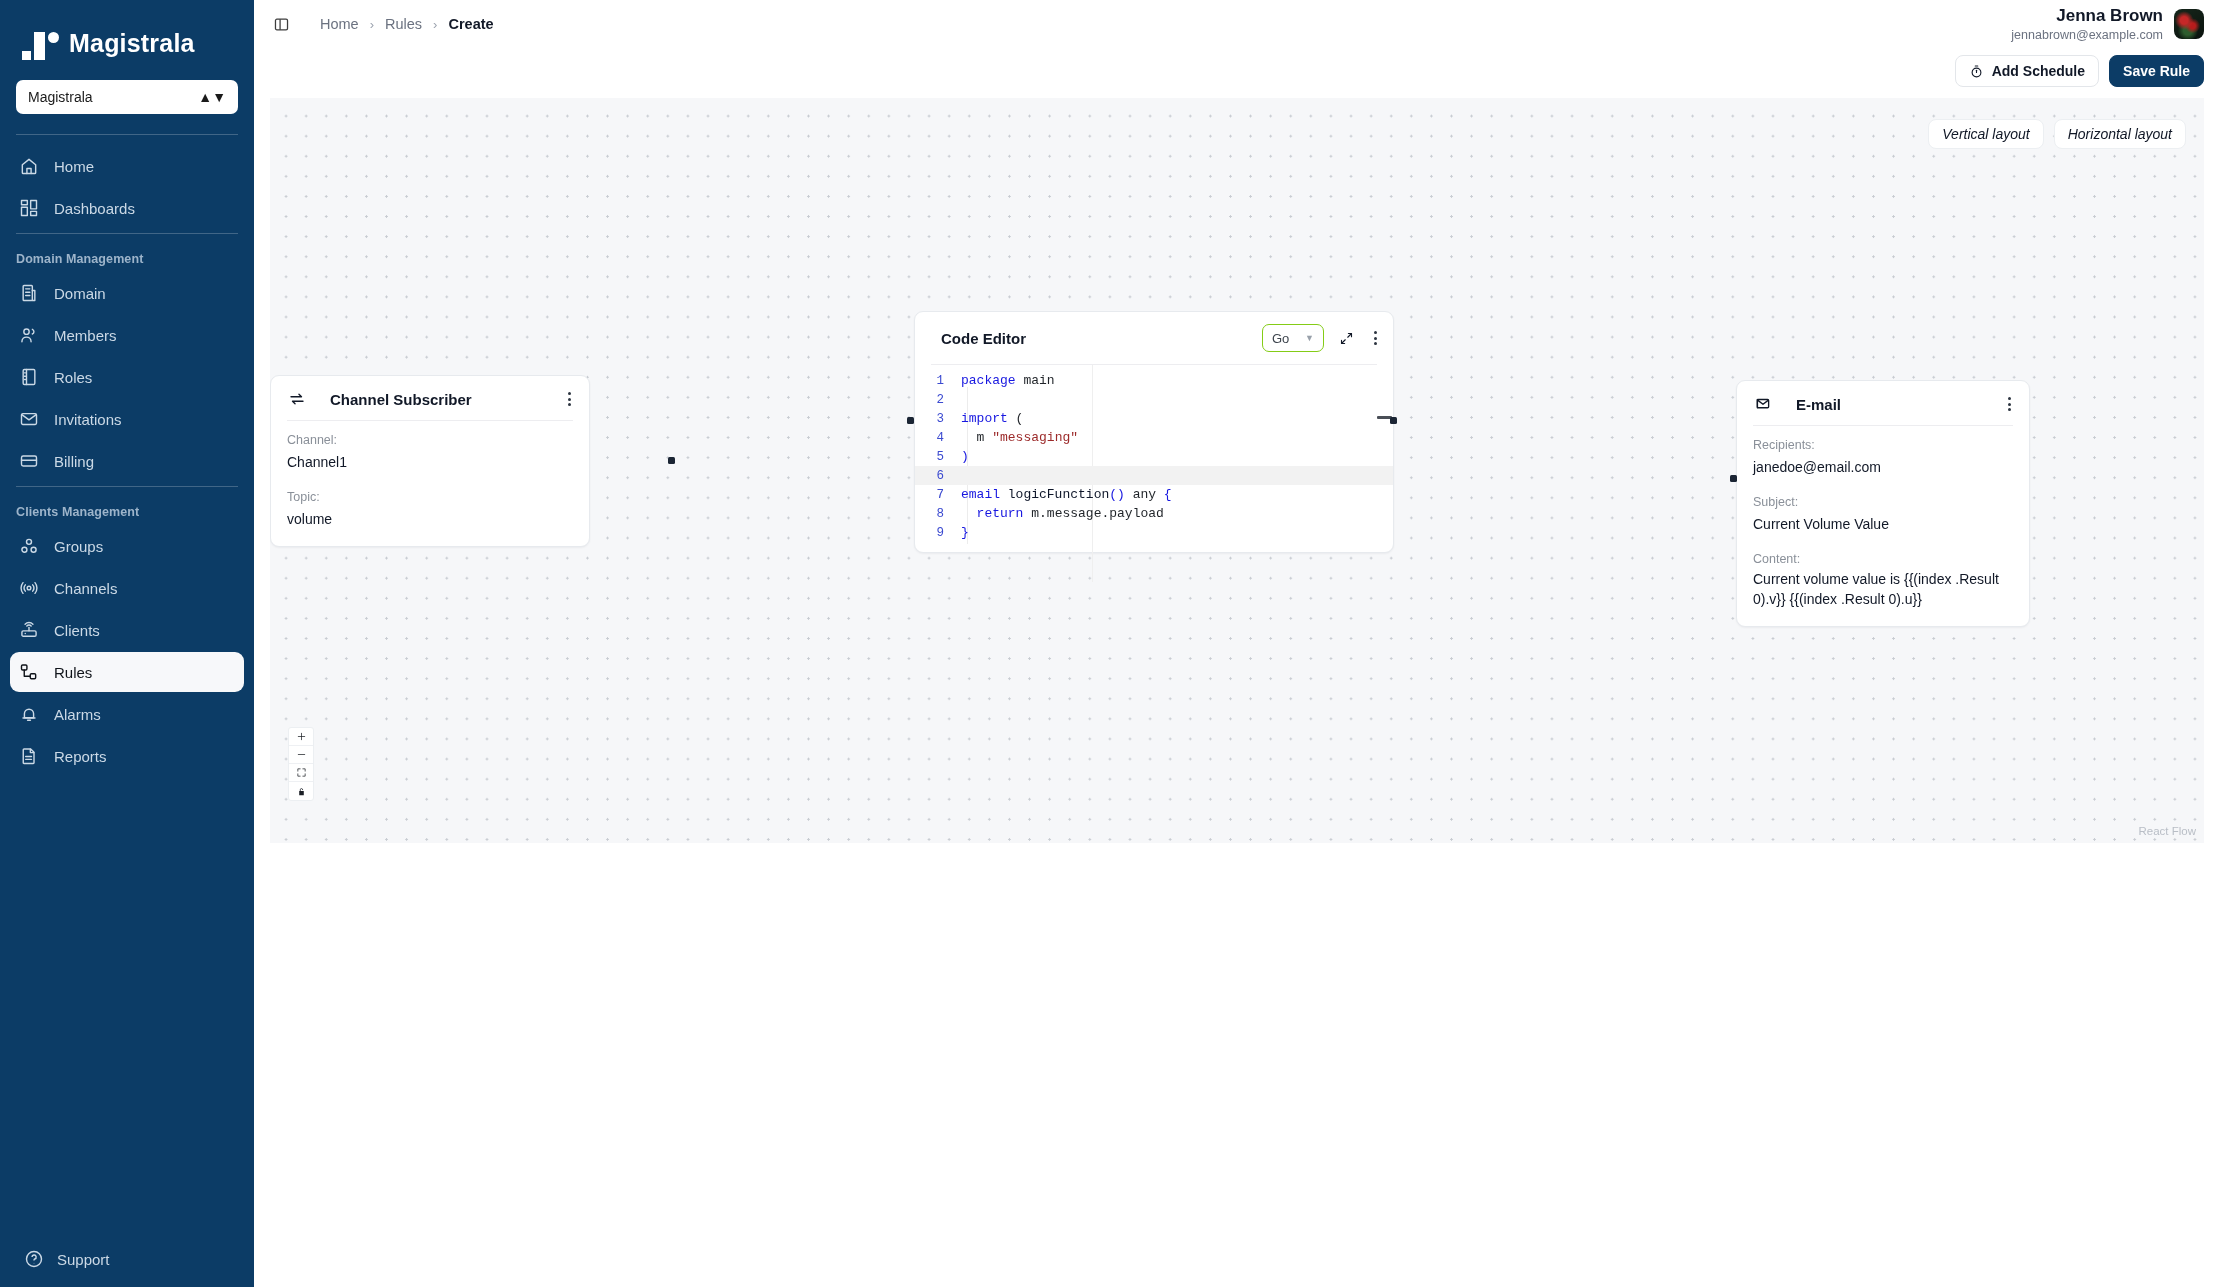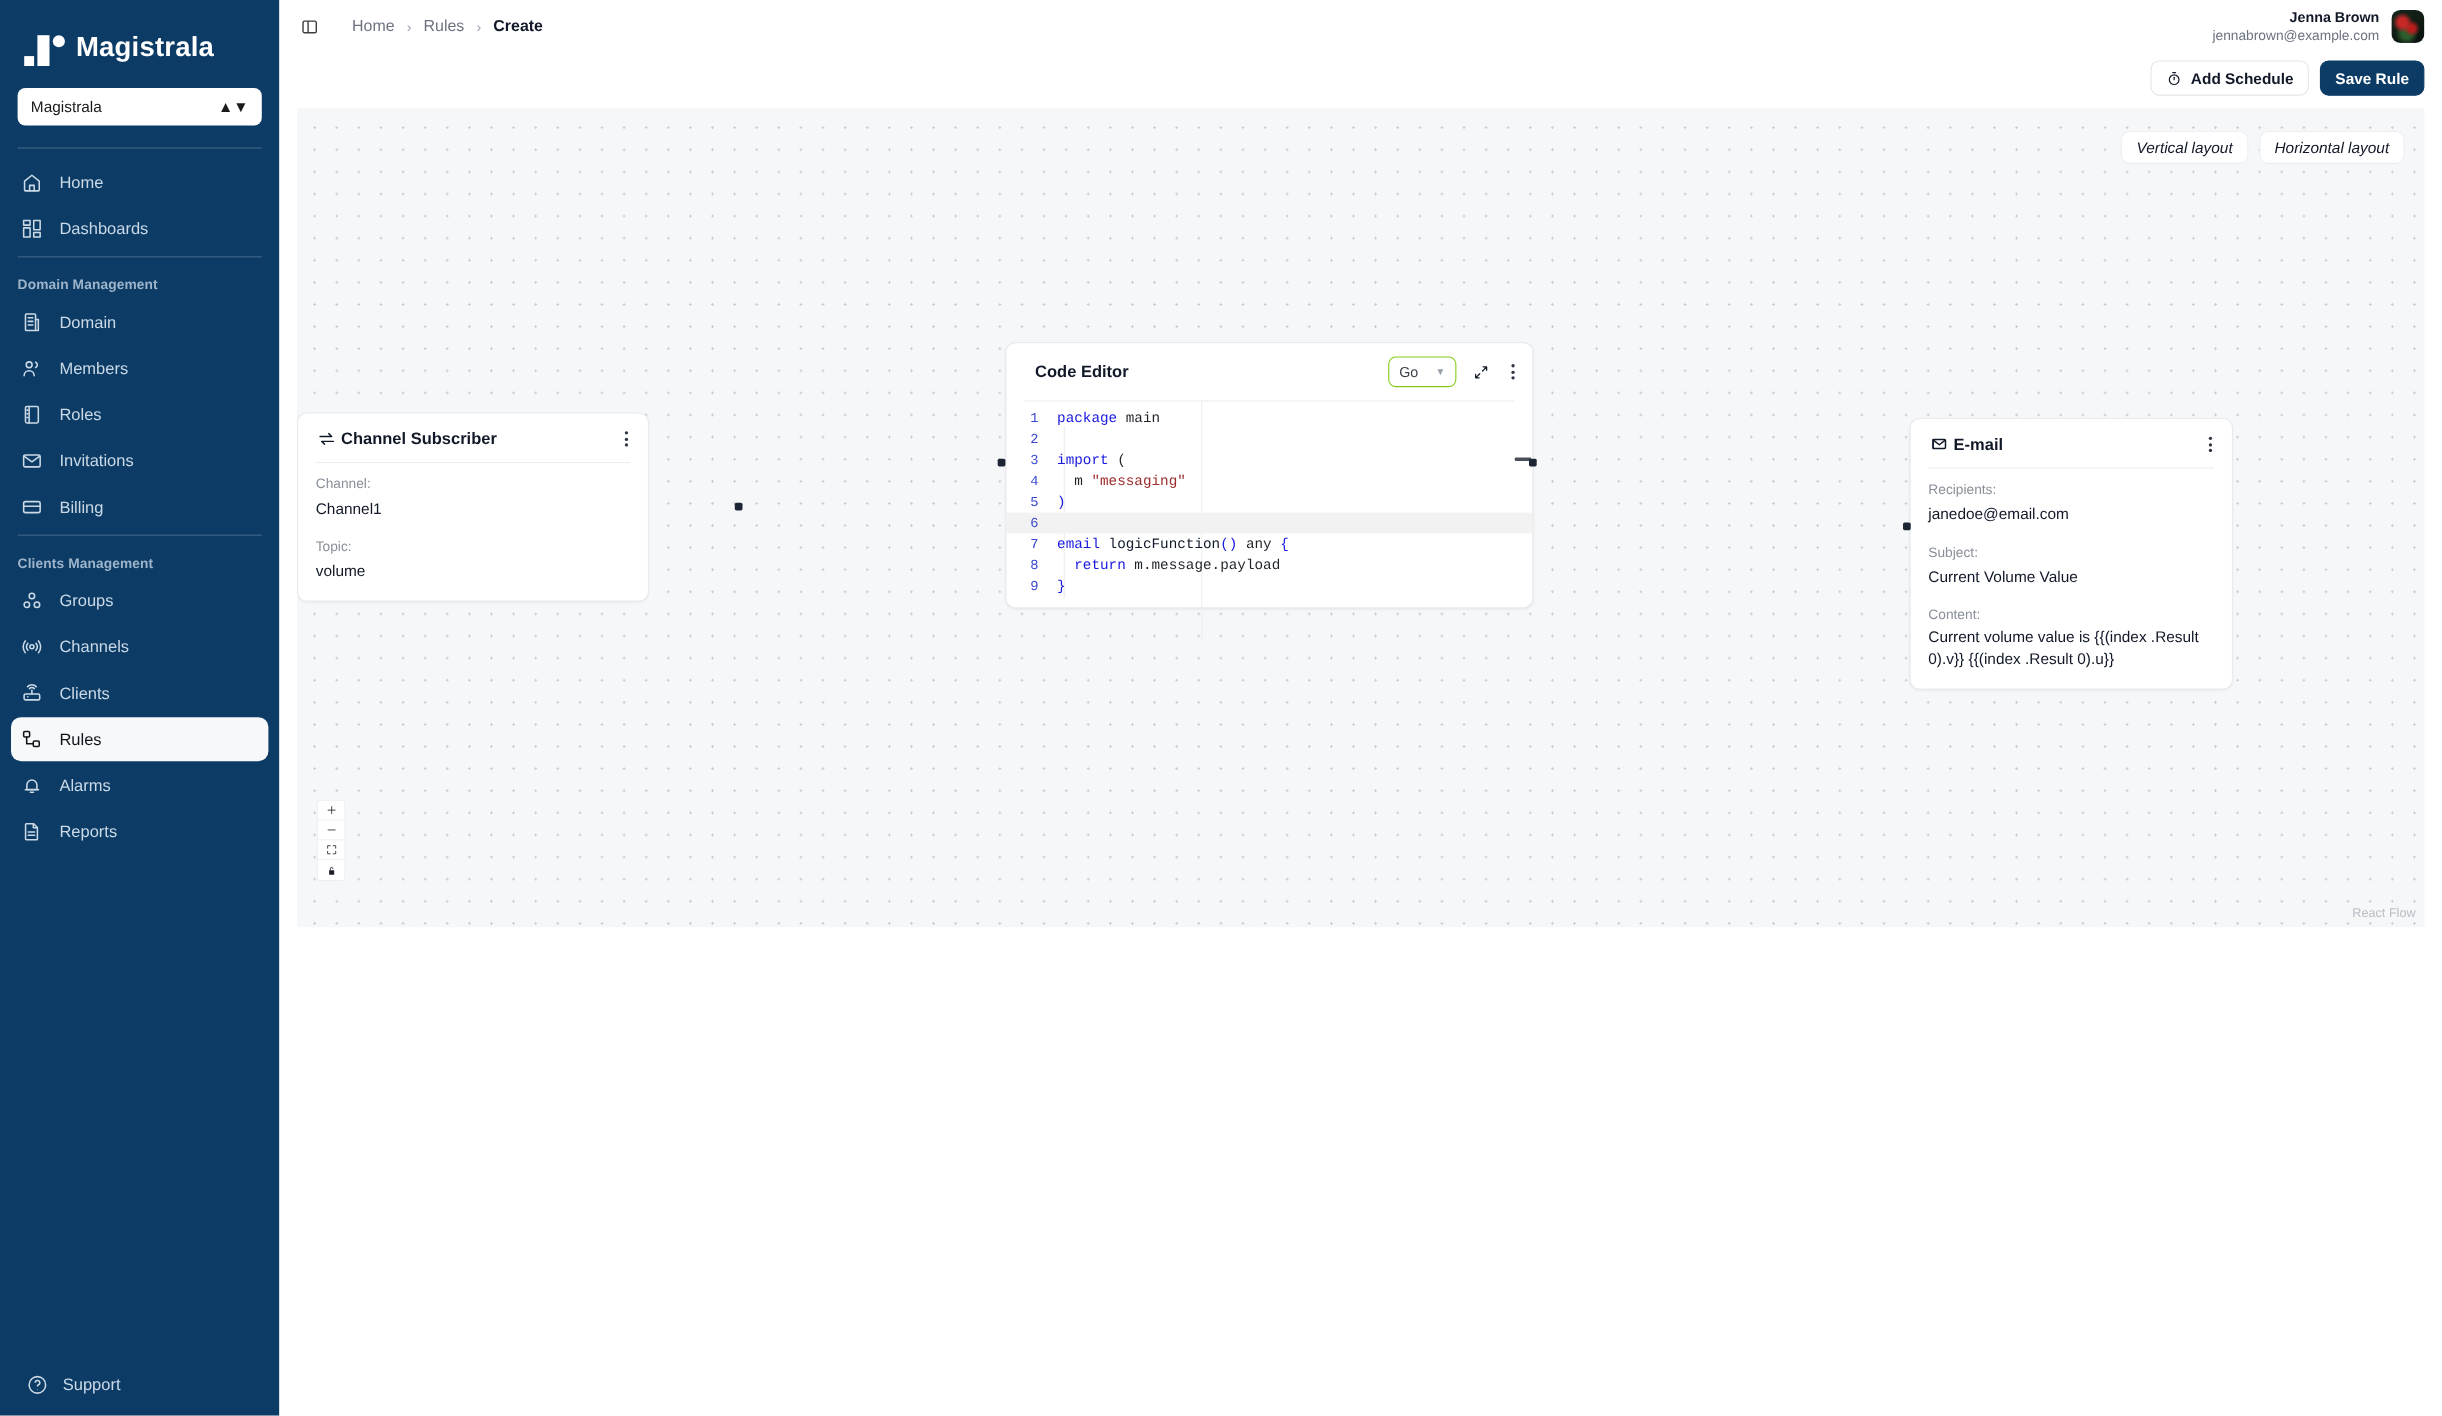--- a/index.html
+++ b/index.html
@@ -67,21 +67,21 @@
 
   .topbar { height: 48px; display: flex; align-items: center; padding: 0 16px 0 14px; }
   .panel-toggle { width: 26px; height: 26px; display:flex; align-items:center; justify-content:center; cursor: pointer; }
   .panel-toggle svg { width: 17px; height: 17px; stroke: #3d3d3d; fill: none; stroke-width: 1.8; }
   .crumbs { display: flex; align-items: center; gap: 11px; margin-left: 26px; font-size: 14.5px; }
   .crumb { color: #6b7280; cursor: pointer; }
   .crumb.current { color: #111827; font-weight: bold; cursor: default; }
   .crumb-sep { color: #9ca3af; font-size: 13px; }
   .user-box { margin-left: auto; display: flex; align-items: center; gap: 11px; cursor: pointer; }
   .user-text { text-align: right; line-height: 1.28; }
-  .user-name { font-size: 13px; font-weight: bold; color: #111827; }
+  .user-name { font-size: 17px; font-weight: bold; color: #111827; }
   .user-mail { font-size: 12.5px; color: #6b7280; }
   .avatar {
     width: 30px; height: 30px; border-radius: 8px; flex-shrink: 0;
     background: radial-gradient(circle at 34% 38%, #c62828 0 14%, rgba(198,40,40,0) 34%),
                 radial-gradient(circle at 62% 56%, #b71c1c 0 11%, rgba(183,28,28,0) 30%),
                 radial-gradient(circle at 46% 72%, #2e5d2e 0 16%, rgba(46,93,46,0) 38%),
                 linear-gradient(150deg, #16261b, #0a120d);
   }
 
   .actionbar { height: 46px; display: flex; align-items: center; justify-content: flex-end; padding: 0 16px; gap: 10px; }
@@ -130,21 +130,21 @@
   .ctrl:last-child { border-bottom: none; }
   .ctrl svg { width: 11px; height: 11px; stroke: #1b1f25; fill: none; stroke-width: 1.6; stroke-linecap: round; }
   .ctrl svg.filled { fill: #1b1f25; stroke: none; }
 
   
   .node {
     position: absolute; background: #fff; border-radius: 9px;
     border: 1px solid #e7eaee; box-shadow: 0 1px 2px rgba(16,24,40,.05);
     z-index: 4;
   }
-  .node-head { display: flex; align-items: center; gap: 4px; padding: 13px 14px 11px 16px; }
+  .node-head { display: flex; align-items: center; gap: 24px; padding: 13px 14px 11px 16px; }
   .node-head .nico { width: 19px; height: 19px; display:flex; align-items:center; justify-content:center; flex-shrink: 0; }
   .node-head .nico svg { width: 18px; height: 18px; stroke: #111827; fill: none; stroke-width: 1.8; stroke-linecap: round; stroke-linejoin: round; }
   .node-title { font-size: 15px; font-weight: bold; color: #111827; }
   .kebab { margin-left: auto; display: flex; flex-direction: column; gap: 2.5px; cursor: pointer; padding: 3px 4px; }
   .kebab i { width: 3px; height: 3px; border-radius: 50%; background: #2c3440; display: block; }
   .node-rule { height: 1px; background: #ededf0; margin: 0 16px; }
   .node-body { padding: 12px 16px 16px 16px; }
   .fld-label { font-size: 12.5px; color: #8a9099; margin-bottom: 6px; }
   .fld-value { font-size: 14px; color: #111827; line-height: 1.42; }
   .fld-gap { height: 17px; }

